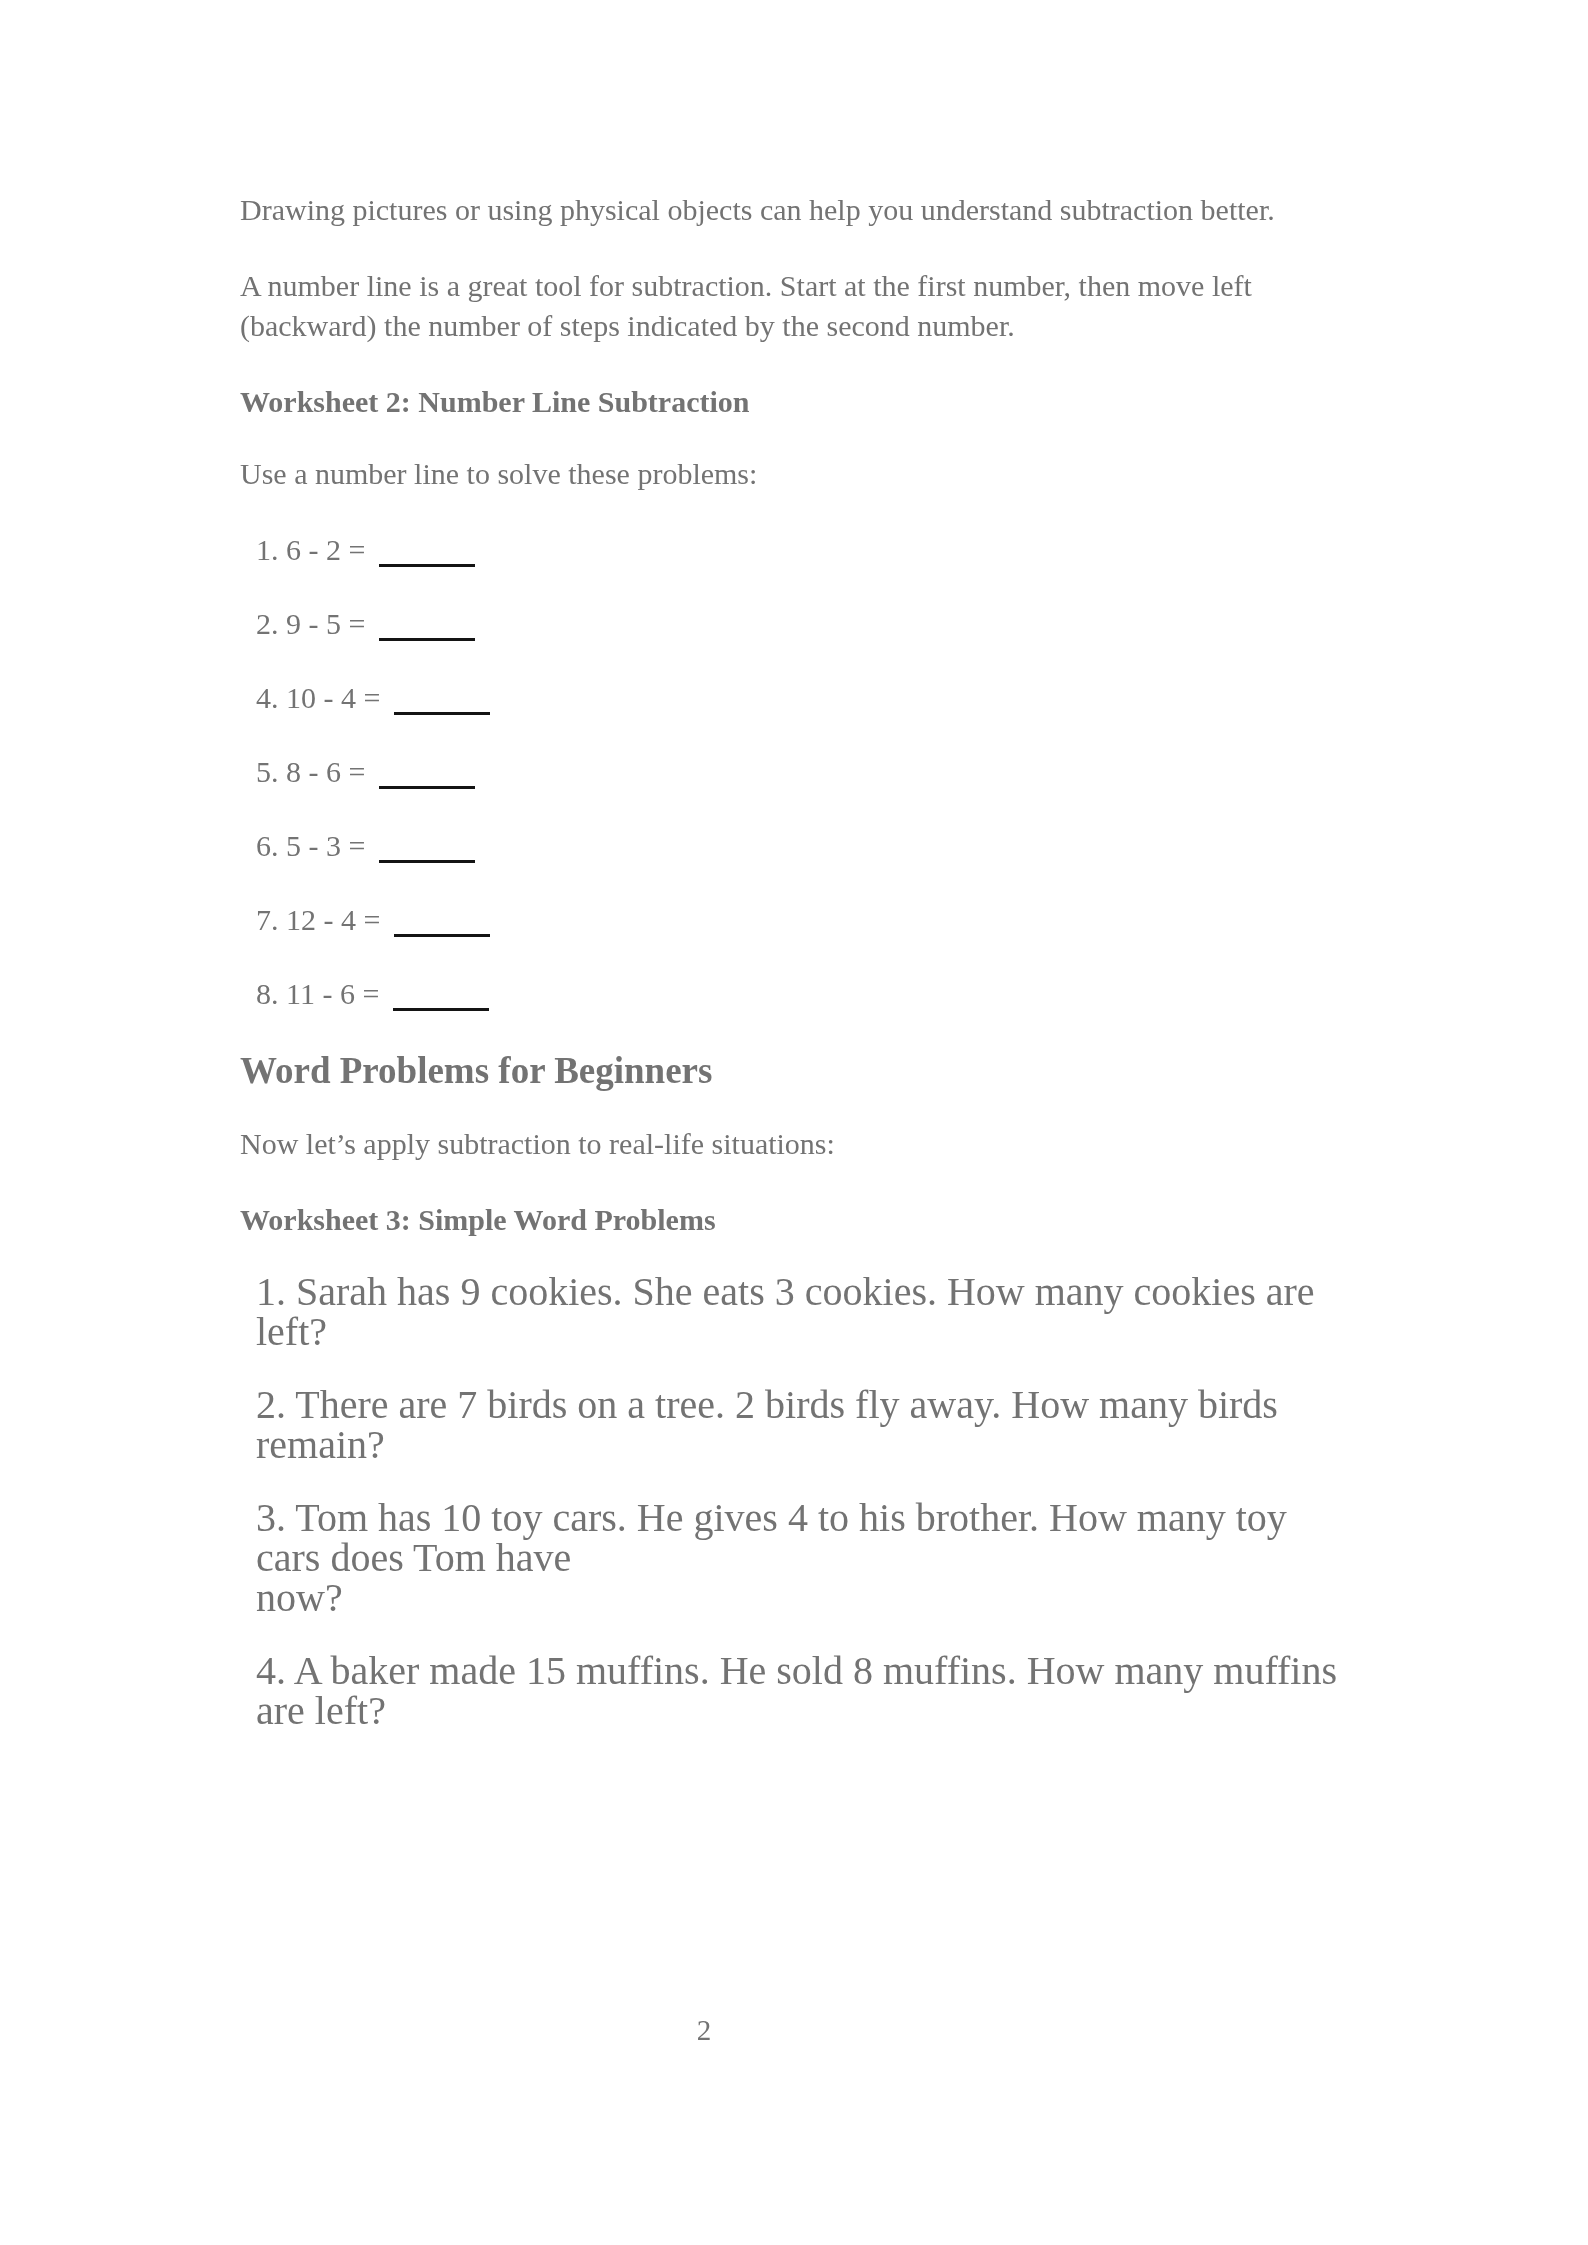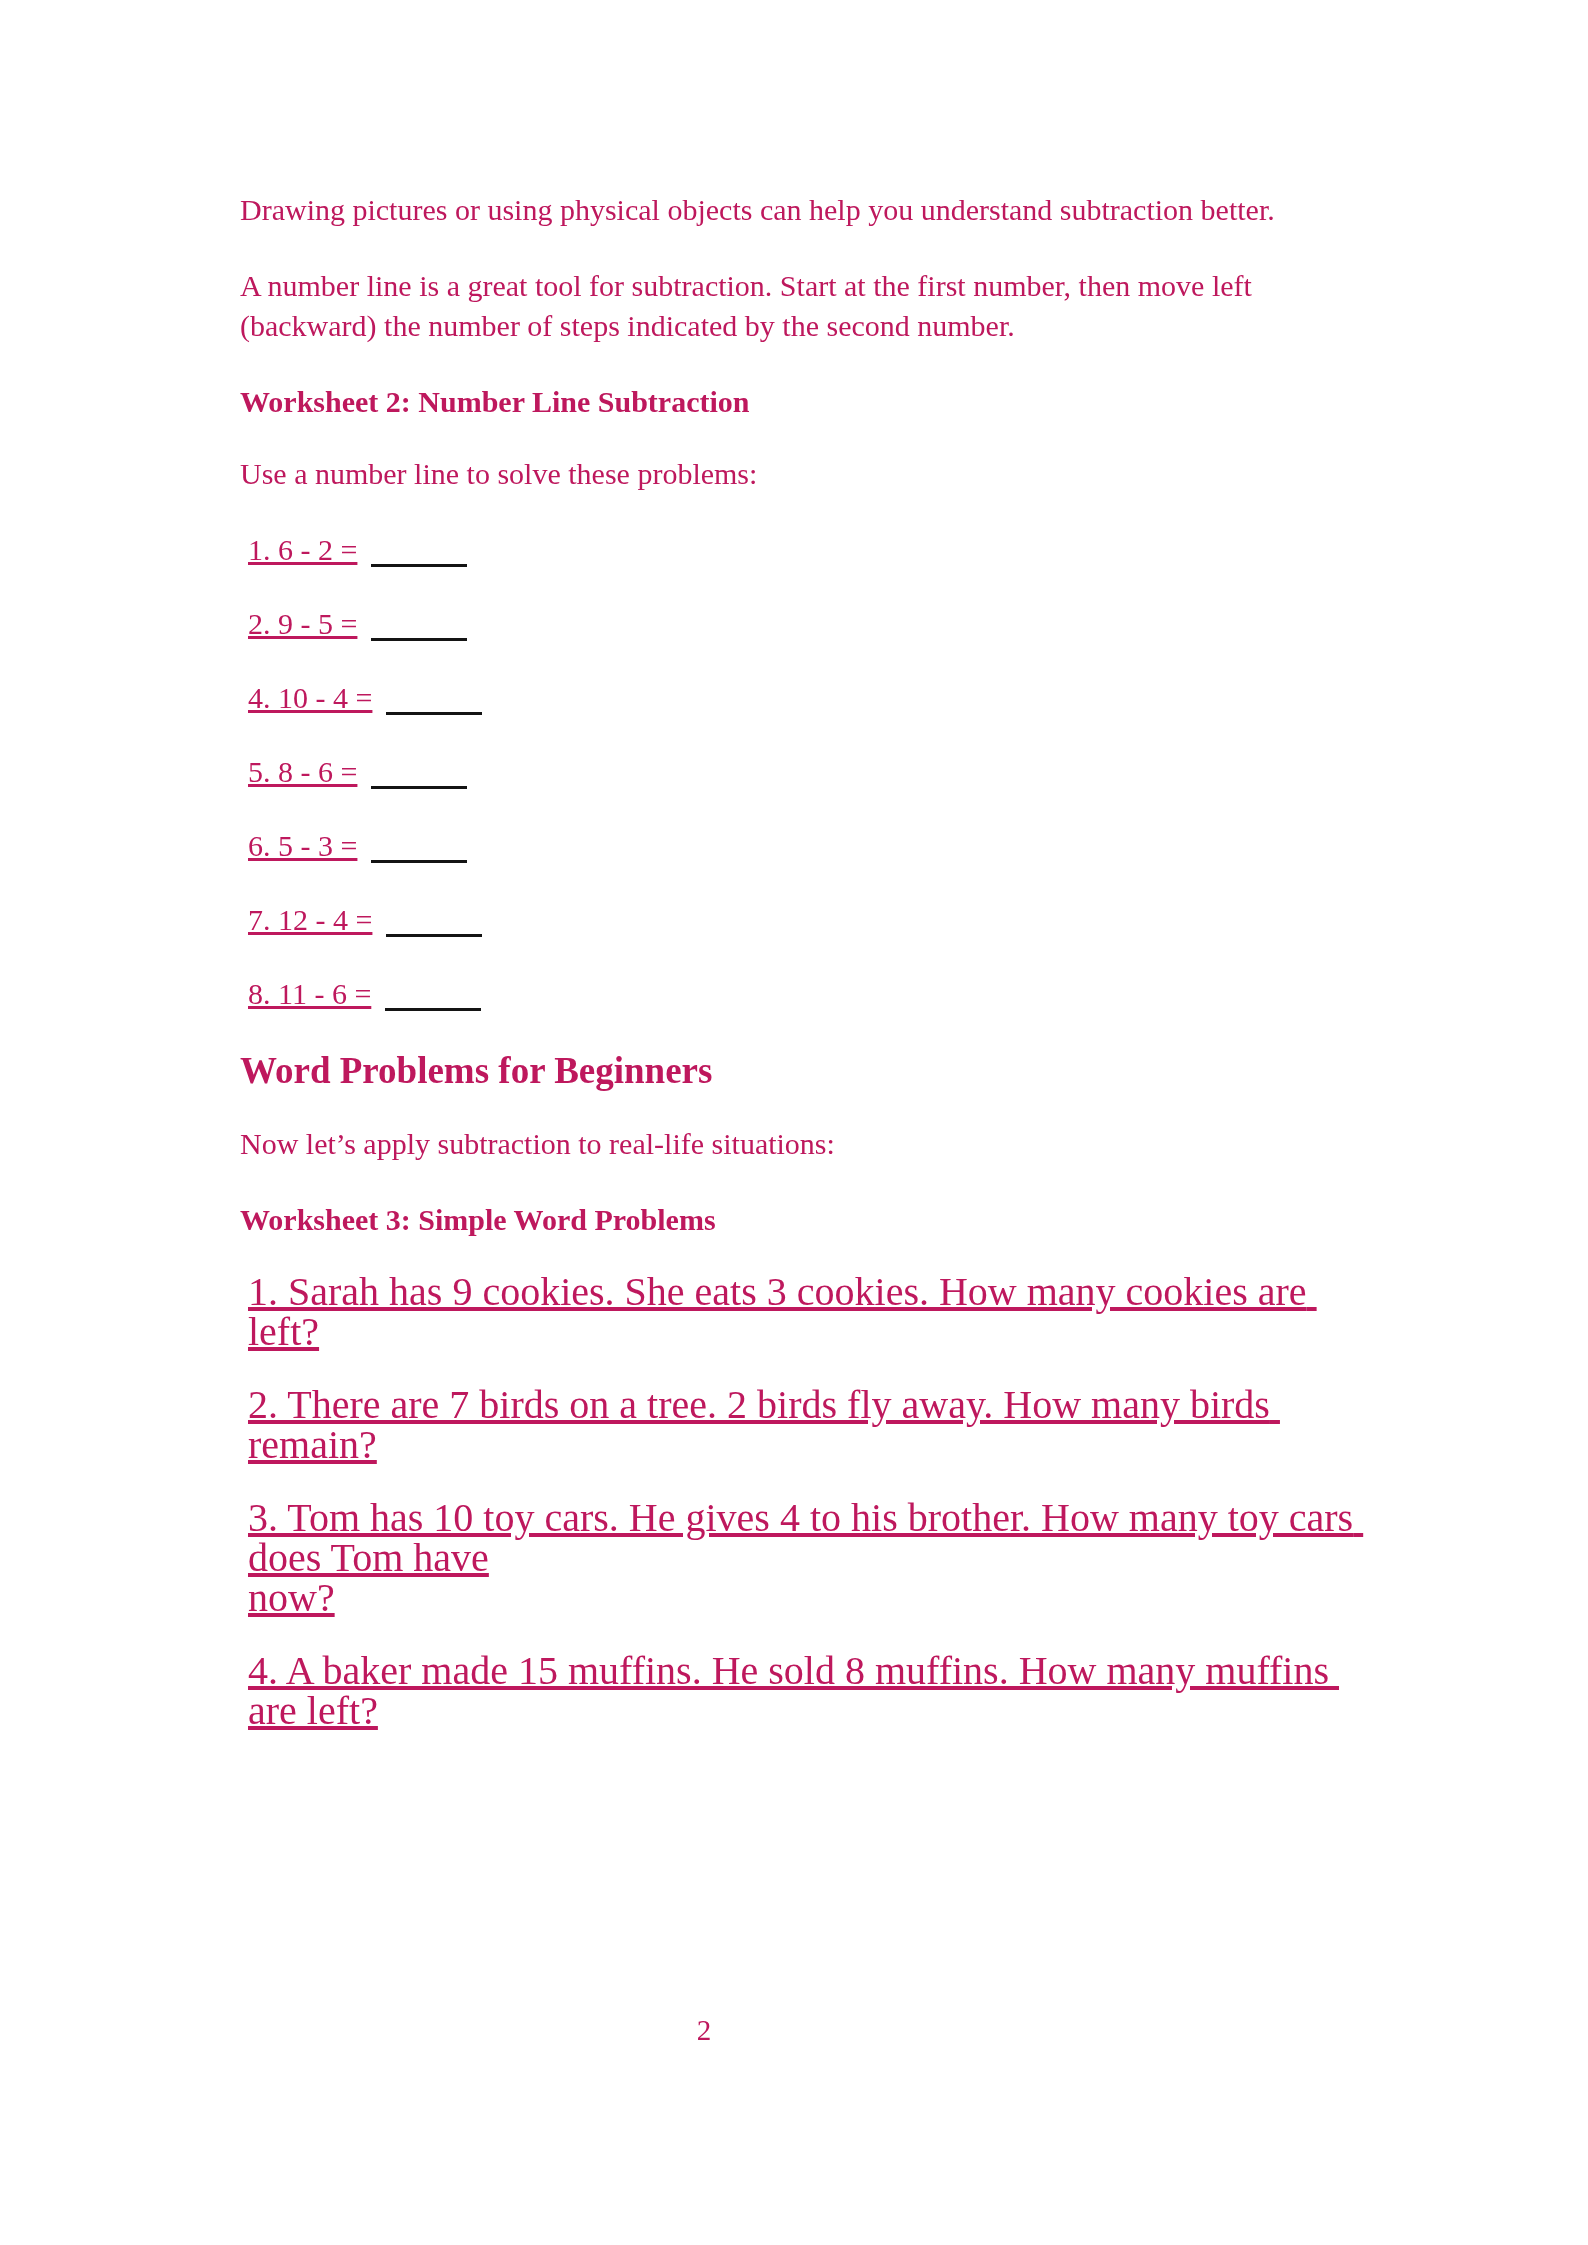--- a/index.html
+++ b/index.html
@@ -2,21 +2,21 @@
 <html><head>
 <meta charset="utf-8">
 <style>
   html, body { margin: 0; padding: 0; background: #ffffff; }
   .page {
     position: relative;
     width: 1408px;
     height: 2245px;
     background: #ffffff;
     font-family: "Liberation Serif", "DejaVu Serif", serif;
-    color: #be185d;
+    color: #737373;
     overflow: hidden;
   }
   .content {
     position: absolute;
     left: 240px;
     top: 190px;
     width: 1125px;
   }
   .body-text {
     font-size: 30px;
@@ -31,23 +31,22 @@
     margin: 0 0 30px 0;
   }
   .worksheet-title {
     font-size: 30px;
     line-height: 40px;
     font-weight: 700;
     margin: 0 0 32px 0;
   }
   ul.problem-list {
     list-style: none;
-    margin: 8px;
+    margin: 16px;
     padding: 0;
-    text-decoration: underline;
   }
   li.problem-item {
     font-size: 30px;
     line-height: 40px;
     margin: 0 0 34px 0;
   }
   li.word-problem {
     font-size: 40px;
     line-height: 40px;
     margin: 0 0 33px 0;

